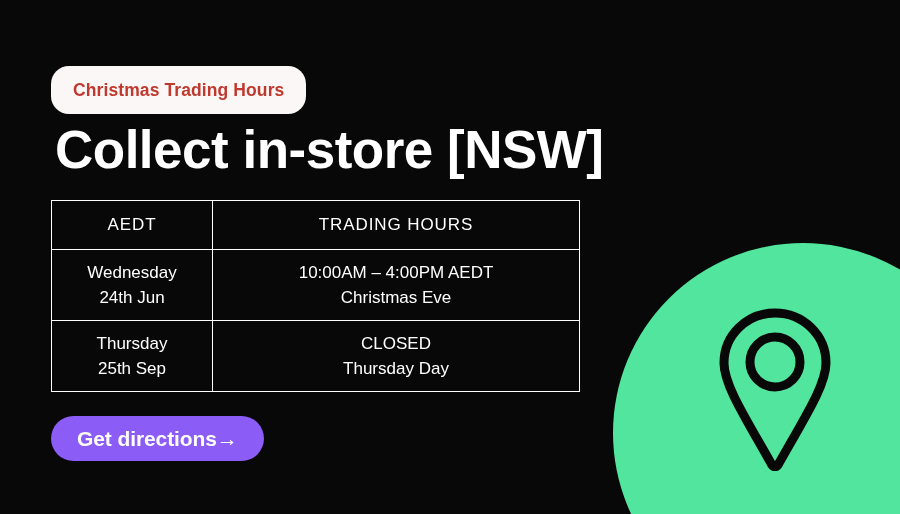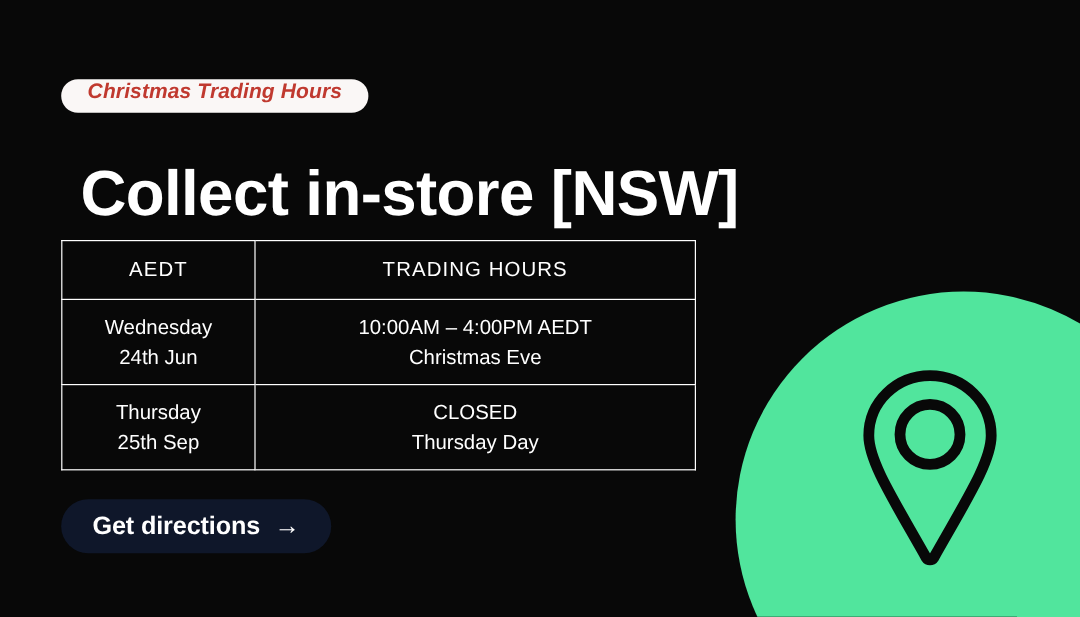--- a/index.html
+++ b/index.html
@@ -46,42 +46,41 @@
     left: 51px;
     top: 0;
     width: 560px;
     height: 514px;
   }
 
   #badge {
     position: absolute;
     left: 0px;
     top: 66px;
-    height: 28px;
+    height: 48px;
     padding: 0 22px;
     display: flex;
-    align-items: flex-start;
+    align-items: center;
     background: #FAF7F6;
     border-radius: 18px;
     box-sizing: border-box;
-    font-style: italic;
   }
   #badge-label {
     color: #C0392F;
     font-size: 17.5px;
     font-weight: bold;
     letter-spacing: 0.1px;
     white-space: nowrap;
   }
 
   #headline {
     position: absolute;
     left: 0px;
     top: 117px;
-    margin: 16px;
+    margin: 4px;
     color: #FFFFFF;
     font-size: 53px;
     font-weight: bold;
     letter-spacing: -0.5px;
     line-height: 1.1;
     white-space: nowrap;
   }
 
   
   #hours-table {
@@ -116,22 +115,21 @@
 
   
   #cta-button {
     position: absolute;
     left: 0px;
     top: 416px;
     height: 45px;
     padding: 0 26px;
     display: flex;
     align-items: center;
-    gap: 12px;
-    background: #0f172a;
+    background: #8b5cf6;
     border: none;
     border-radius: 23px;
     cursor: pointer;
     font-family: "Liberation Sans", sans-serif;
   }
   #cta-label {
     color: #FFFFFF;
     font-size: 21px;
     font-weight: bold;
     letter-spacing: -0.1px;

